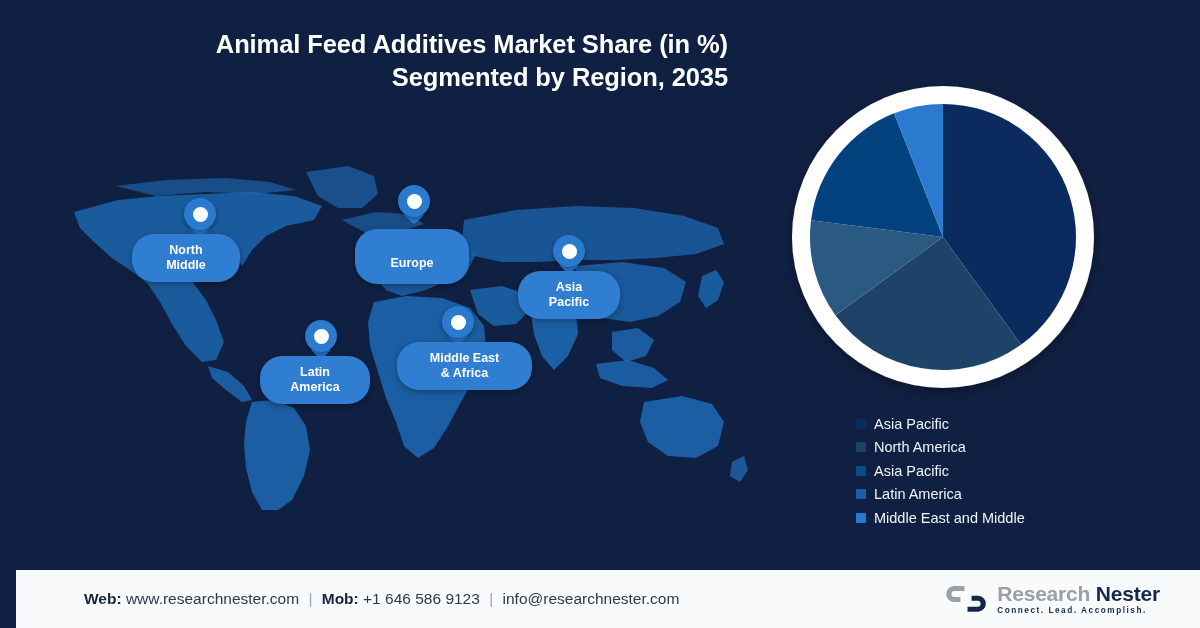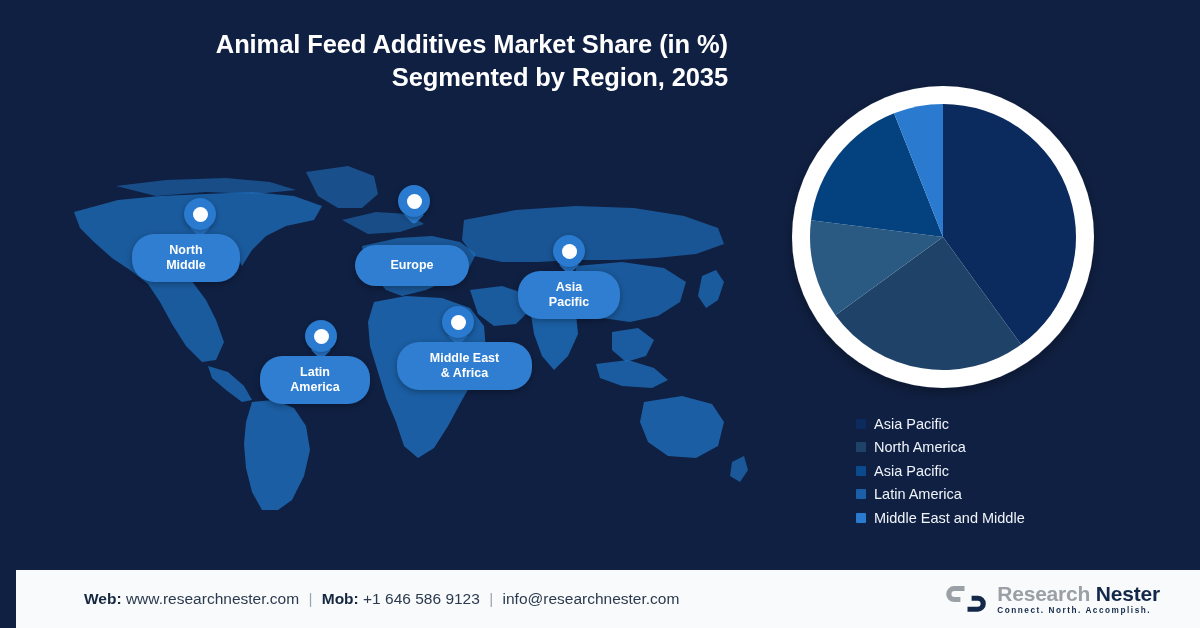--- a/index.html
+++ b/index.html
@@ -132,21 +132,21 @@
     <div class="pin" style="left:128px;top:48px;">
       <div class="pin-tail"></div>
       <div class="pin-head"></div>
       <div class="pin-label" style="left:-52px;top:36px;width:76px;">North
 Middle</div>
     </div>
 
     <div class="pin" style="left:342px;top:35px;">
       <div class="pin-tail"></div>
       <div class="pin-head"></div>
-      <div class="pin-label" style="left:-43px;top:60px;width:82px;padding-top:13px;padding-bottom:13px;">Europe</div>
+      <div class="pin-label" style="left:-43px;top:44px;width:82px;padding-top:27px;padding-bottom:13px;">Europe</div>
     </div>
 
     <div class="pin" style="left:497px;top:85px;">
       <div class="pin-tail"></div>
       <div class="pin-head"></div>
       <div class="pin-label" style="left:-35px;top:36px;width:70px;">Asia
 Pacific</div>
     </div>
 
     <div class="pin" style="left:249px;top:170px;">
@@ -221,18 +221,18 @@
       <svg class="logo-mark" viewBox="0 0 44 30" xmlns="http://www.w3.org/2000/svg">
         <path d="M20.5 2.2 H10.2 A8.0 8.0 0 0 0 10.2 18.2 H16.4 V13.2 H10.4
                  A3.0 3.0 0 0 1 10.4 7.2 H20.5 Z" fill="#9aa0a6"></path>
         <path d="M23.5 27.8 H33.8 A8.0 8.0 0 0 0 33.8 11.8 H27.6 V16.8 H33.6
                  A3.0 3.0 0 0 1 33.6 22.8 H23.5 Z" fill="#14294a"></path>
       </svg>
       <div class="logo-txt">
         <div class="logo-name">
           <span class="w1">Research</span><span>&nbsp;</span><span class="w2">Nester</span>
         </div>
-        <div class="logo-tag">Connect. North. Accomplish.</div>
+        <div class="logo-tag">Connect. Lead. Accomplish.</div>
       </div>
     </div>
   </div>
 
 </div>
 
 </body></html>

